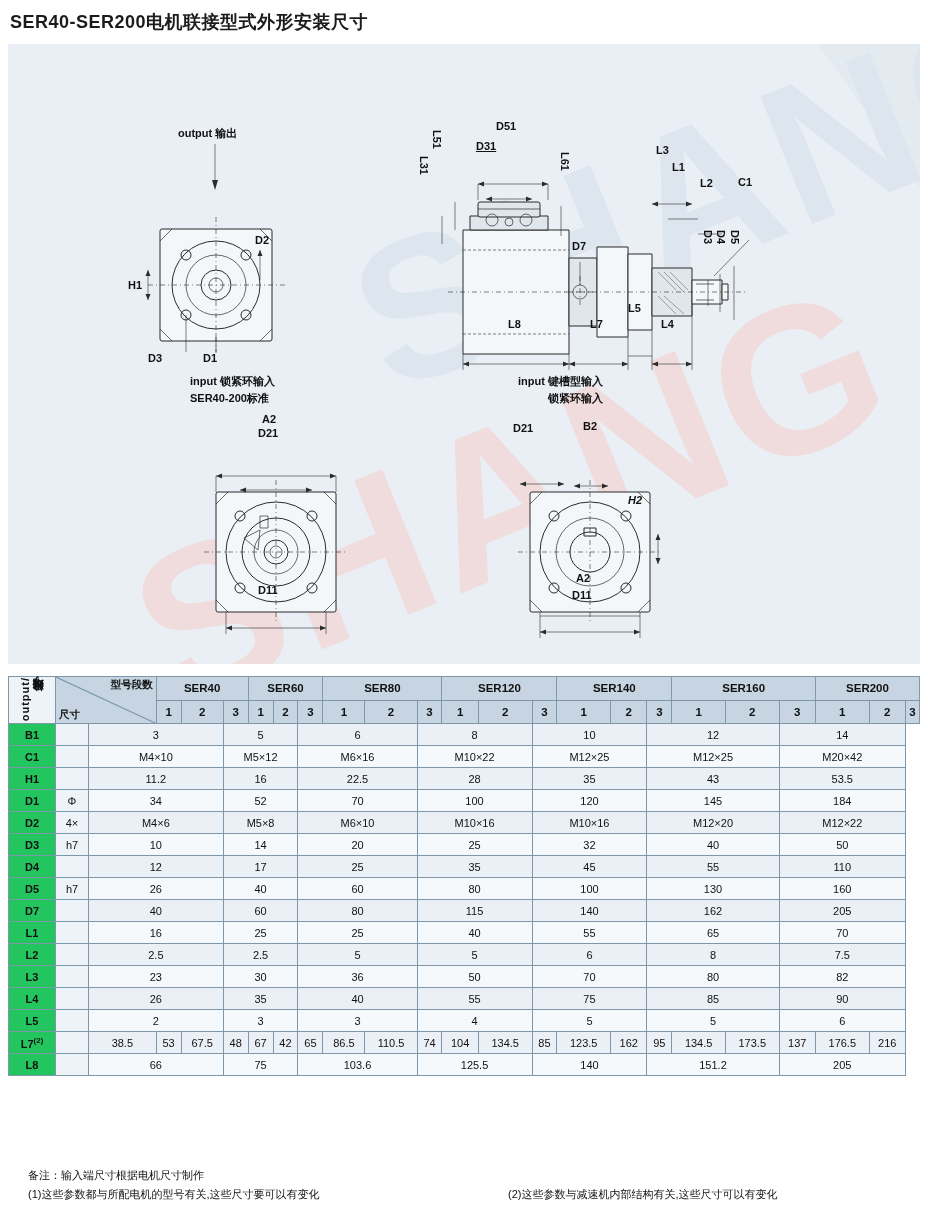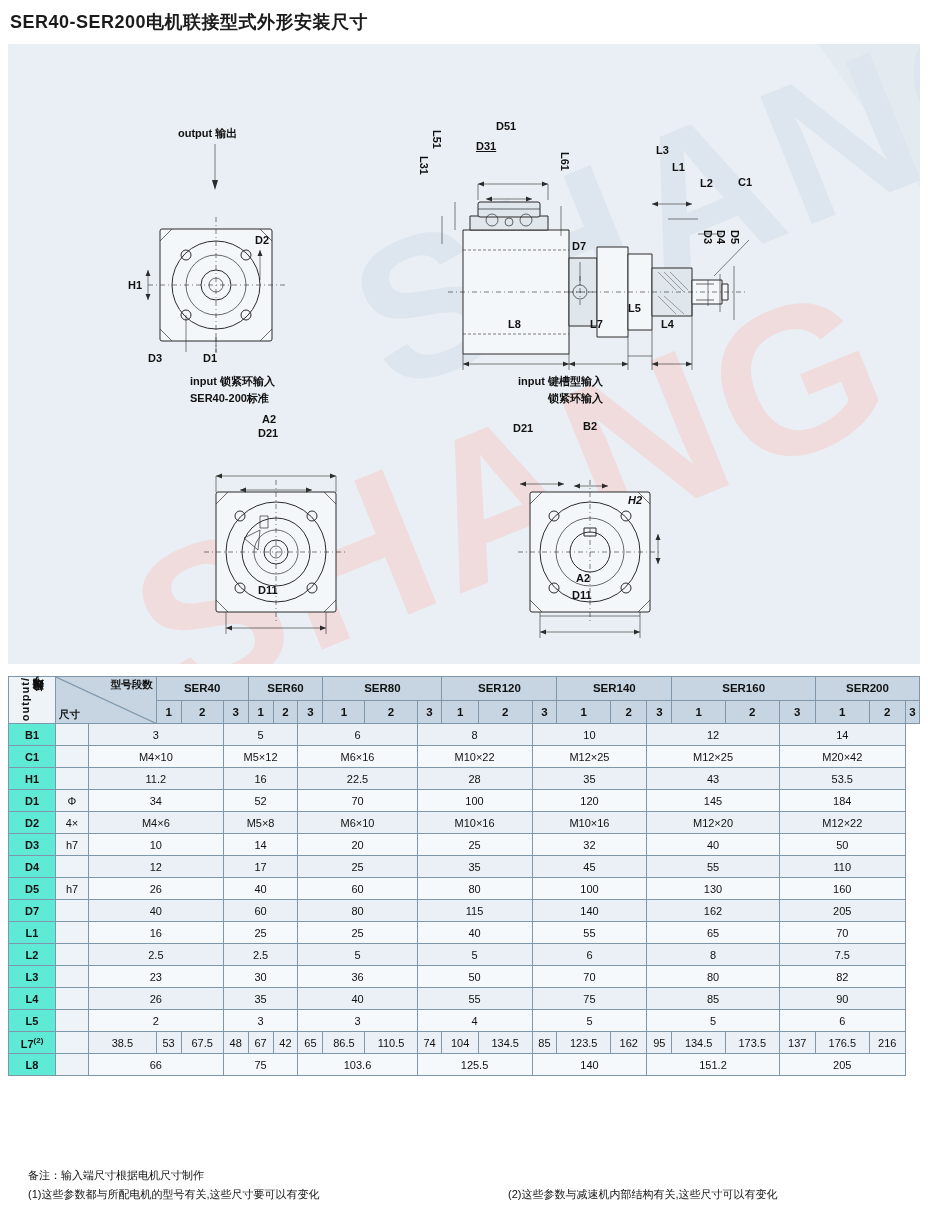--- a/index.html
+++ b/index.html
@@ -76,21 +76,21 @@
   table{border-collapse:collapse;width:912px;font-size:11px;}
   table td,table th{
     border:1px solid #7e97ab;
     text-align:center;
     padding:0;
     height:21px;
     font-weight:normal;
     color:#111;
   }
   thead td{background:#c6d5e1;font-weight:bold;font-size:11.5px;height:22px;}
-  .lab{background:#5eead4;font-weight:bold;width:46px;}
+  .lab{background:#22c55e;font-weight:bold;width:46px;}
   .sub{background:#eef3f7;width:32px;}
   tbody tr:nth-child(odd) td.val{background:#eaf0f5;}
   tbody tr:nth-child(even) td.val{background:#f6f9fb;}
   .sidecell{
     background:#eef3f7;
     width:22px;
     font-weight:bold;
   }
   .sidecell span{
     writing-mode:vertical-rl;

